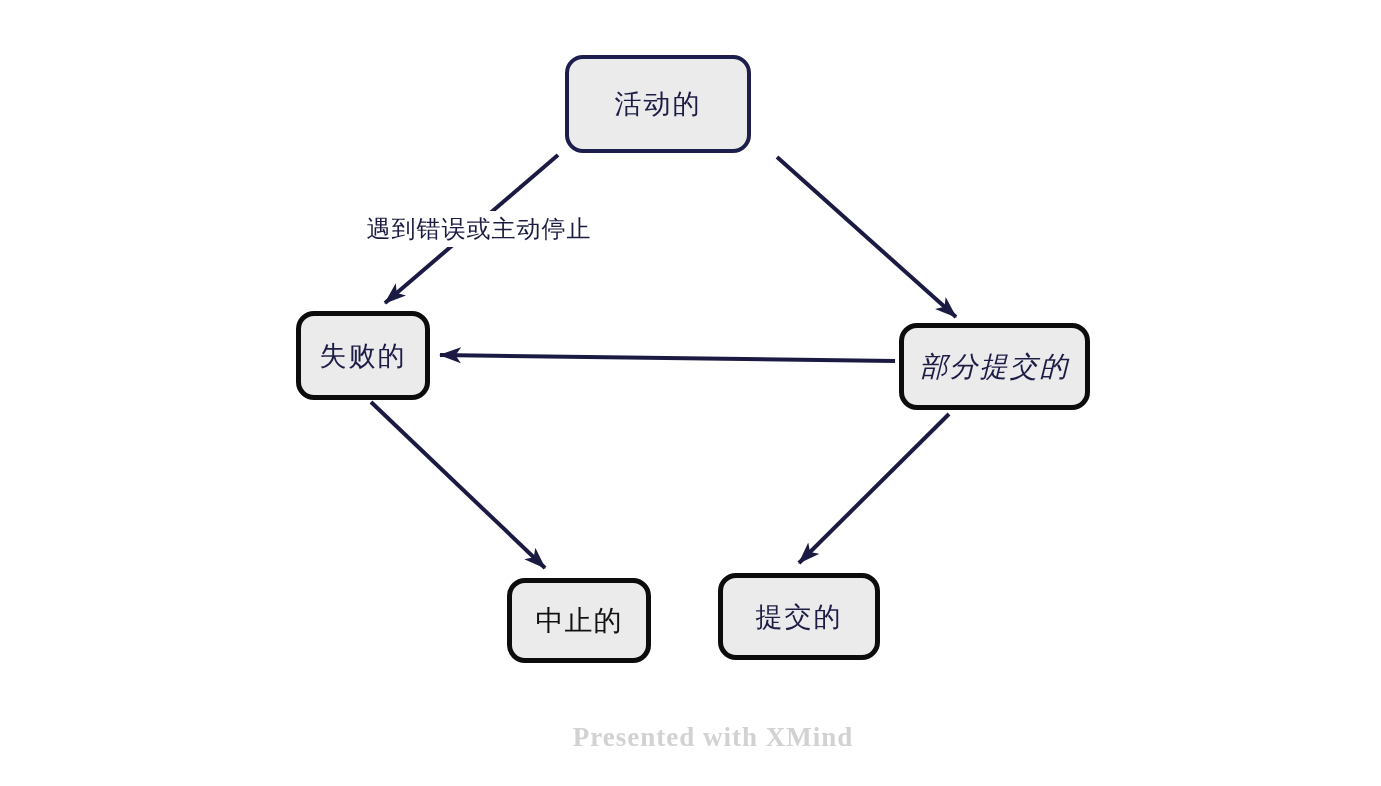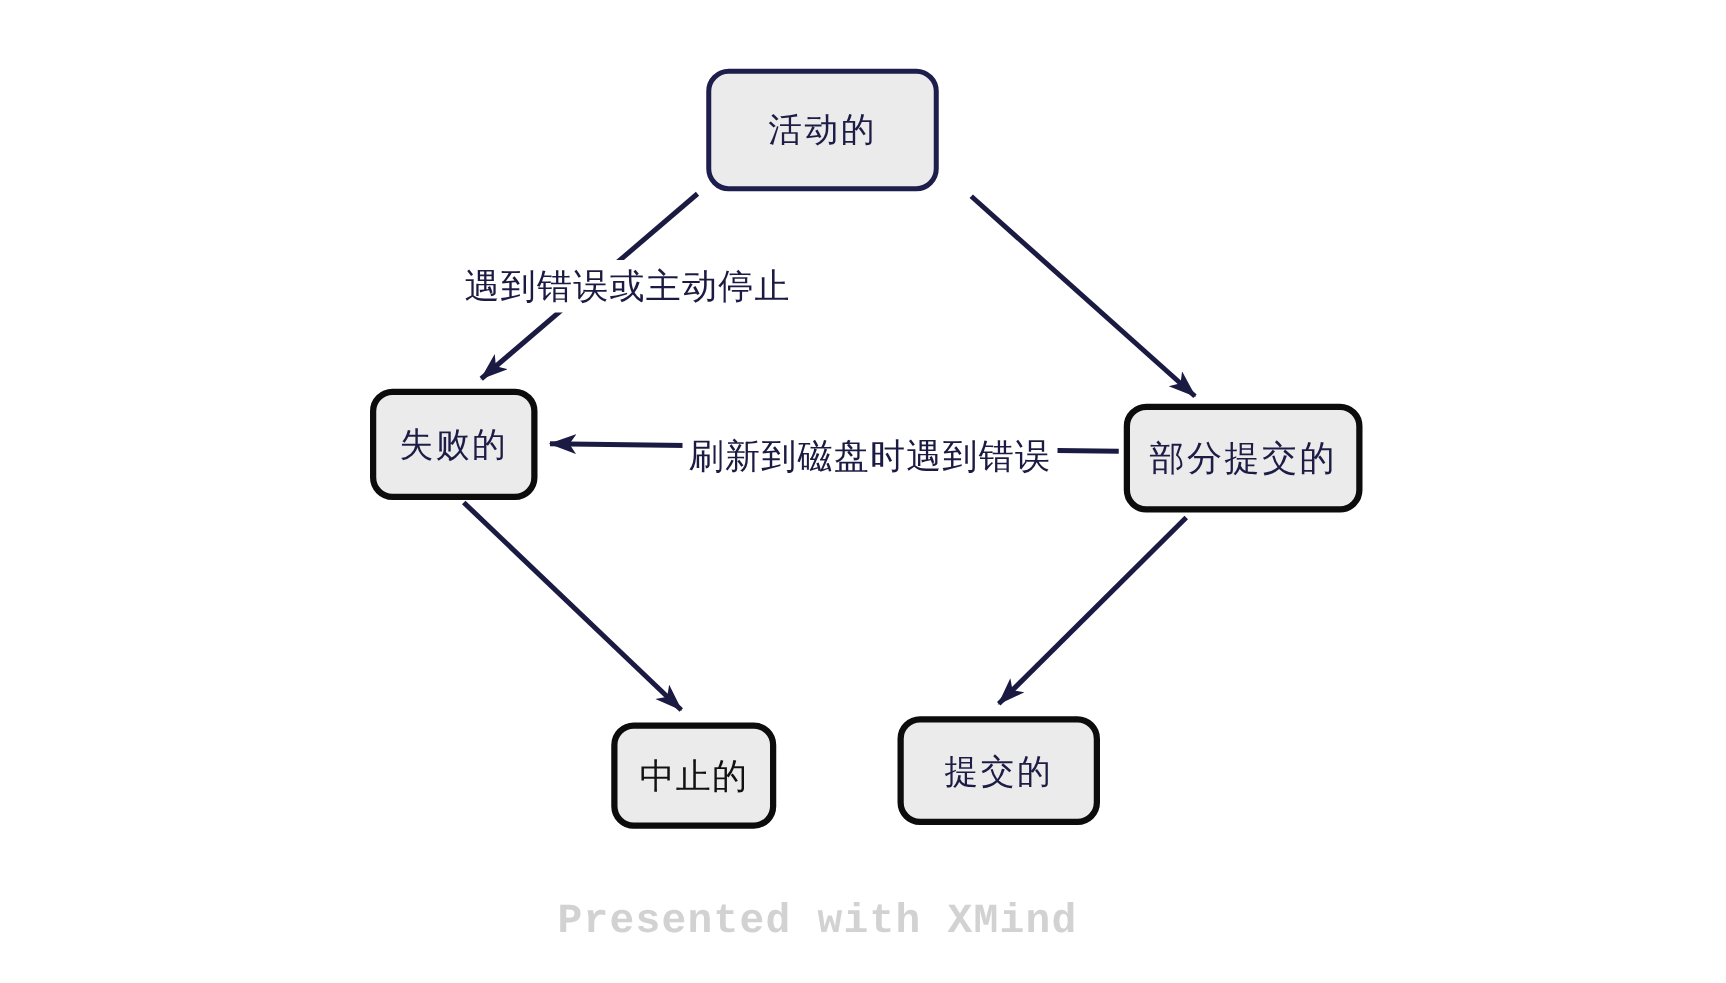--- a/index.html
+++ b/index.html
@@ -34,56 +34,55 @@
     font-family: "Liberation Serif", "DejaVu Serif", serif;
     font-size: 27px;
     color: #1c1c45;
     letter-spacing: 2px;
   }
   .node.active-node {
     border: 4px solid #1e1e4c;
     left: 565px; top: 55px; width: 186px; height: 98px;
   }
   .node.failed-node   { left: 296px; top: 311px; width: 134px; height: 89px; }
-  .node.partial-node  { left: 899px; top: 323px; width: 191px; height: 87px; font-size: 28px; }
+  .node.partial-node  { left: 899px; top: 323px; width: 191px; height: 87px; font-size: 28px; font-style: italic; }
   .node.aborted-node  {
-    left: 489px; top: 578px; width: 132px; height: 85px;
+    left: 507px; top: 578px; width: 144px; height: 85px;
     font-family: "Liberation Sans", "DejaVu Sans", sans-serif;
     color: #111111;
     font-size: 28px;
     letter-spacing: 1px;
   }
   .node.committed-node{ left: 718px; top: 573px; width: 162px; height: 87px; }
 
   .edge-label {
     position: absolute;
     transform: translate(-50%, -50%);
     background: #ffffff;
     padding: 2px 5px;
     font-family: "Liberation Serif", "DejaVu Serif", serif;
-    font-size: 28px;
+    font-size: 24px;
     color: #1a1a42;
     white-space: nowrap;
     letter-spacing: 1px;
-    margin-left: 23px;
   }
   .label-active-failed    { left: 479px; top: 229px; }
   .label-active-partial   { left: 864px; top: 240px; }
   .label-partial-failed   { left: 673px; top: 365px; }
   .label-failed-aborted   { left: 452px; top: 488px; }
   .label-partial-committed{ left: 881px; top: 491px; }
 
   .watermark {
     position: absolute;
-    left: 654px; top: 737px;
+    left: 713px; top: 737px;
     transform: translate(-50%, -50%);
     color: #d2d2d2;
-    font-family: Liberation Mono, monospace;
+    font-family: Liberation Serif, serif;
     font-weight: bold;
-    font-size: 33px;
+    font-size: 27px;
     letter-spacing: 1px;
     white-space: nowrap;
   }
 </style>
 </head>
 <body>
 
 <div class="canvas">
 
   <svg class="edges-layer" width="1381" height="786" viewBox="0 0 1381 786" aria-hidden="true">
@@ -95,21 +94,20 @@
     <line x1="558" y1="155" x2="385" y2="303" stroke="#1a1a42" stroke-width="4" marker-end="url(#arrowhead)"></line>
     <line x1="777" y1="157" x2="956" y2="317" stroke="#1a1a42" stroke-width="4" marker-end="url(#arrowhead)"></line>
     <line x1="895" y1="361" x2="440" y2="355" stroke="#1a1a42" stroke-width="4" marker-end="url(#arrowhead)"></line>
     <line x1="371" y1="402" x2="545" y2="568" stroke="#1a1a42" stroke-width="4" marker-end="url(#arrowhead)"></line>
     <line x1="949" y1="414" x2="799" y2="563" stroke="#1a1a42" stroke-width="4" marker-end="url(#arrowhead)"></line>
   </svg>
 
   <div class="edge-label label-active-failed">遇到错误或主动停止</div>
 
 
-  <div class="edge-label label-partial-failed">刷新到磁盘时遇到错误</div>
 
 
 
   <div class="node active-node">
     <span>活动的</span>
   </div>
 
   <div class="node failed-node">
     <span>失败的</span>
   </div>

